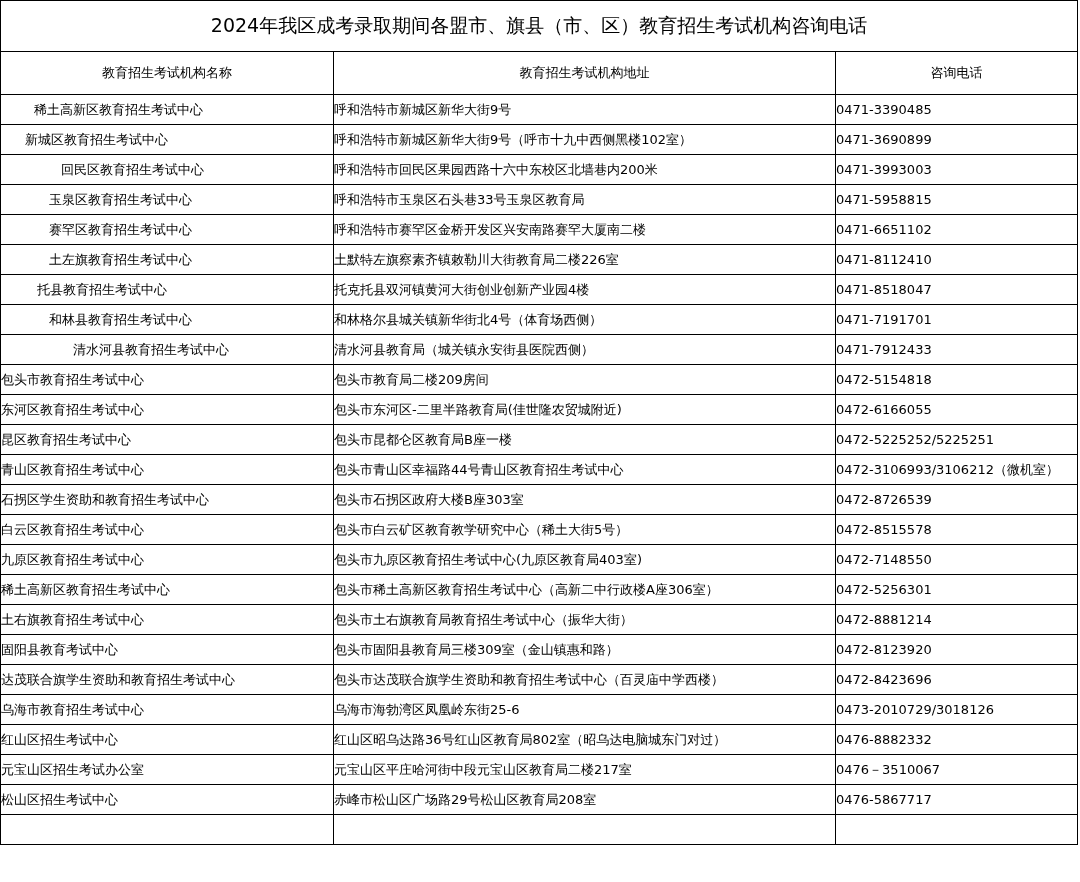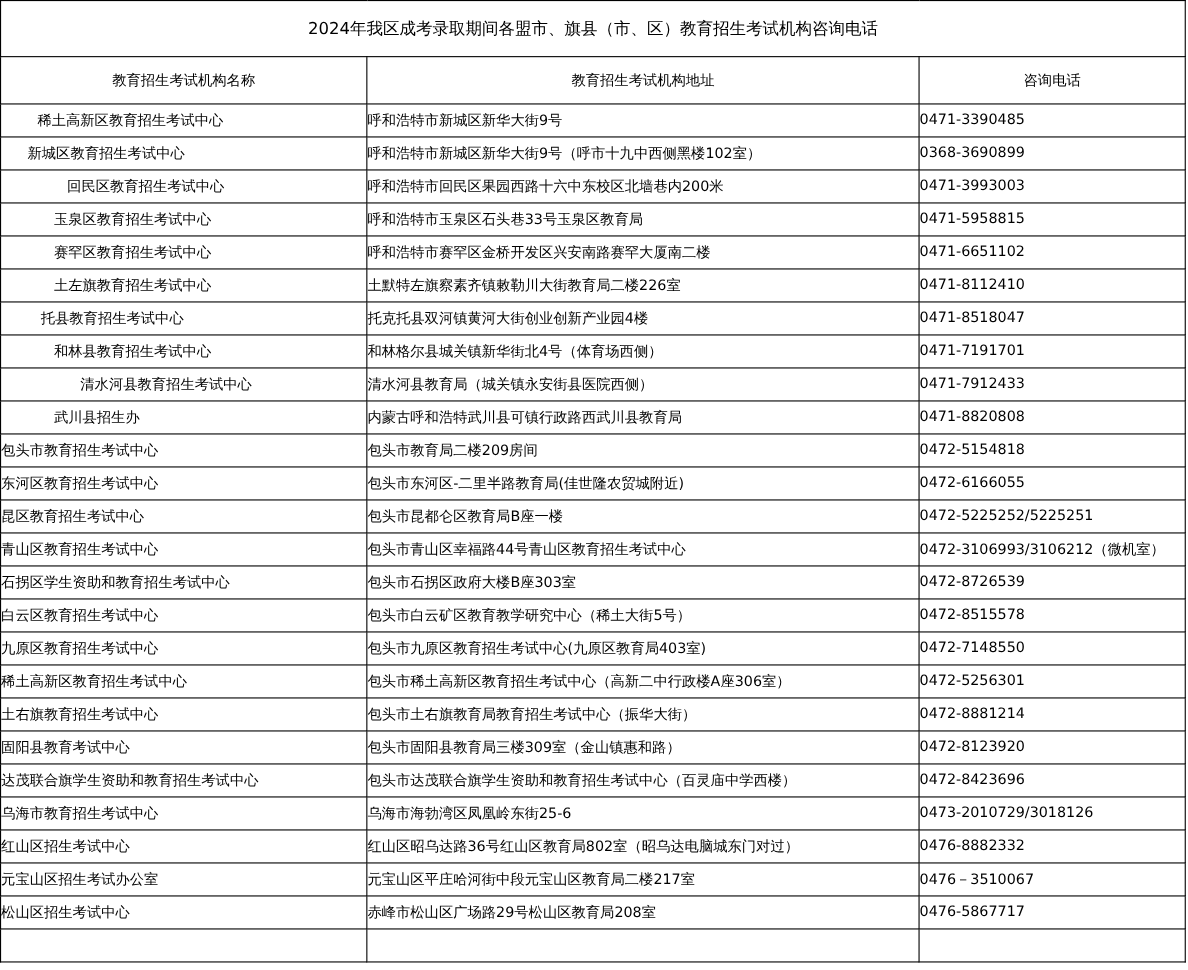--- a/index.html
+++ b/index.html
@@ -30,21 +30,21 @@
     border: 1px solid #000000;
     padding: 0;
     vertical-align: middle;
     overflow: hidden;
     white-space: nowrap;
     background: #ffffff;
   }
   td.title-cell {
     height: 50px;
     text-align: center;
-    font-size: 15px;
+    font-size: 19px;
   }
   td.header-cell {
     height: 42px;
     text-align: center;
   }
   tbody td {
     height: 29px;
   }
   td.name-cell   { padding-left: 8px; }
   td.addr-cell   { padding-left: 3px; }
@@ -73,21 +73,21 @@
     </thead>
     <tbody>
         <tr>
           <td class="name-cell" style="padding-left: 33px;">稀土高新区教育招生考试中心</td>
           <td class="addr-cell">呼和浩特市新城区新华大街9号</td>
           <td class="phone-cell">0471-3390485</td>
         </tr>
         <tr>
           <td class="name-cell" style="padding-left: 24px;">新城区教育招生考试中心</td>
           <td class="addr-cell">呼和浩特市新城区新华大街9号（呼市十九中西侧黑楼102室）</td>
-          <td class="phone-cell">0368-3690899</td>
+          <td class="phone-cell">0471-3690899</td>
         </tr>
         <tr>
           <td class="name-cell" style="padding-left: 60px;">回民区教育招生考试中心</td>
           <td class="addr-cell">呼和浩特市回民区果园西路十六中东校区北墙巷内200米</td>
           <td class="phone-cell">0471-3993003</td>
         </tr>
         <tr>
           <td class="name-cell" style="padding-left: 48px;">玉泉区教育招生考试中心</td>
           <td class="addr-cell">呼和浩特市玉泉区石头巷33号玉泉区教育局</td>
           <td class="phone-cell">0471-5958815</td>
@@ -109,25 +109,20 @@
         </tr>
         <tr>
           <td class="name-cell" style="padding-left: 48px;">和林县教育招生考试中心</td>
           <td class="addr-cell">和林格尔县城关镇新华街北4号（体育场西侧）</td>
           <td class="phone-cell">0471-7191701</td>
         </tr>
         <tr>
           <td class="name-cell" style="padding-left: 72px;">清水河县教育招生考试中心</td>
           <td class="addr-cell">清水河县教育局（城关镇永安街县医院西侧）</td>
           <td class="phone-cell">0471-7912433</td>
-        </tr>
-        <tr>
-          <td class="name-cell" style="padding-left: 48px;">武川县招生办</td>
-          <td class="addr-cell">内蒙古呼和浩特武川县可镇行政路西武川县教育局</td>
-          <td class="phone-cell">0471-8820808</td>
         </tr>
         <tr>
           <td class="name-cell">包头市教育招生考试中心</td>
           <td class="addr-cell">包头市教育局二楼209房间</td>
           <td class="phone-cell">0472-5154818</td>
         </tr>
         <tr>
           <td class="name-cell">东河区教育招生考试中心</td>
           <td class="addr-cell">包头市东河区-二里半路教育局(佳世隆农贸城附近)</td>
           <td class="phone-cell">0472-6166055</td>

